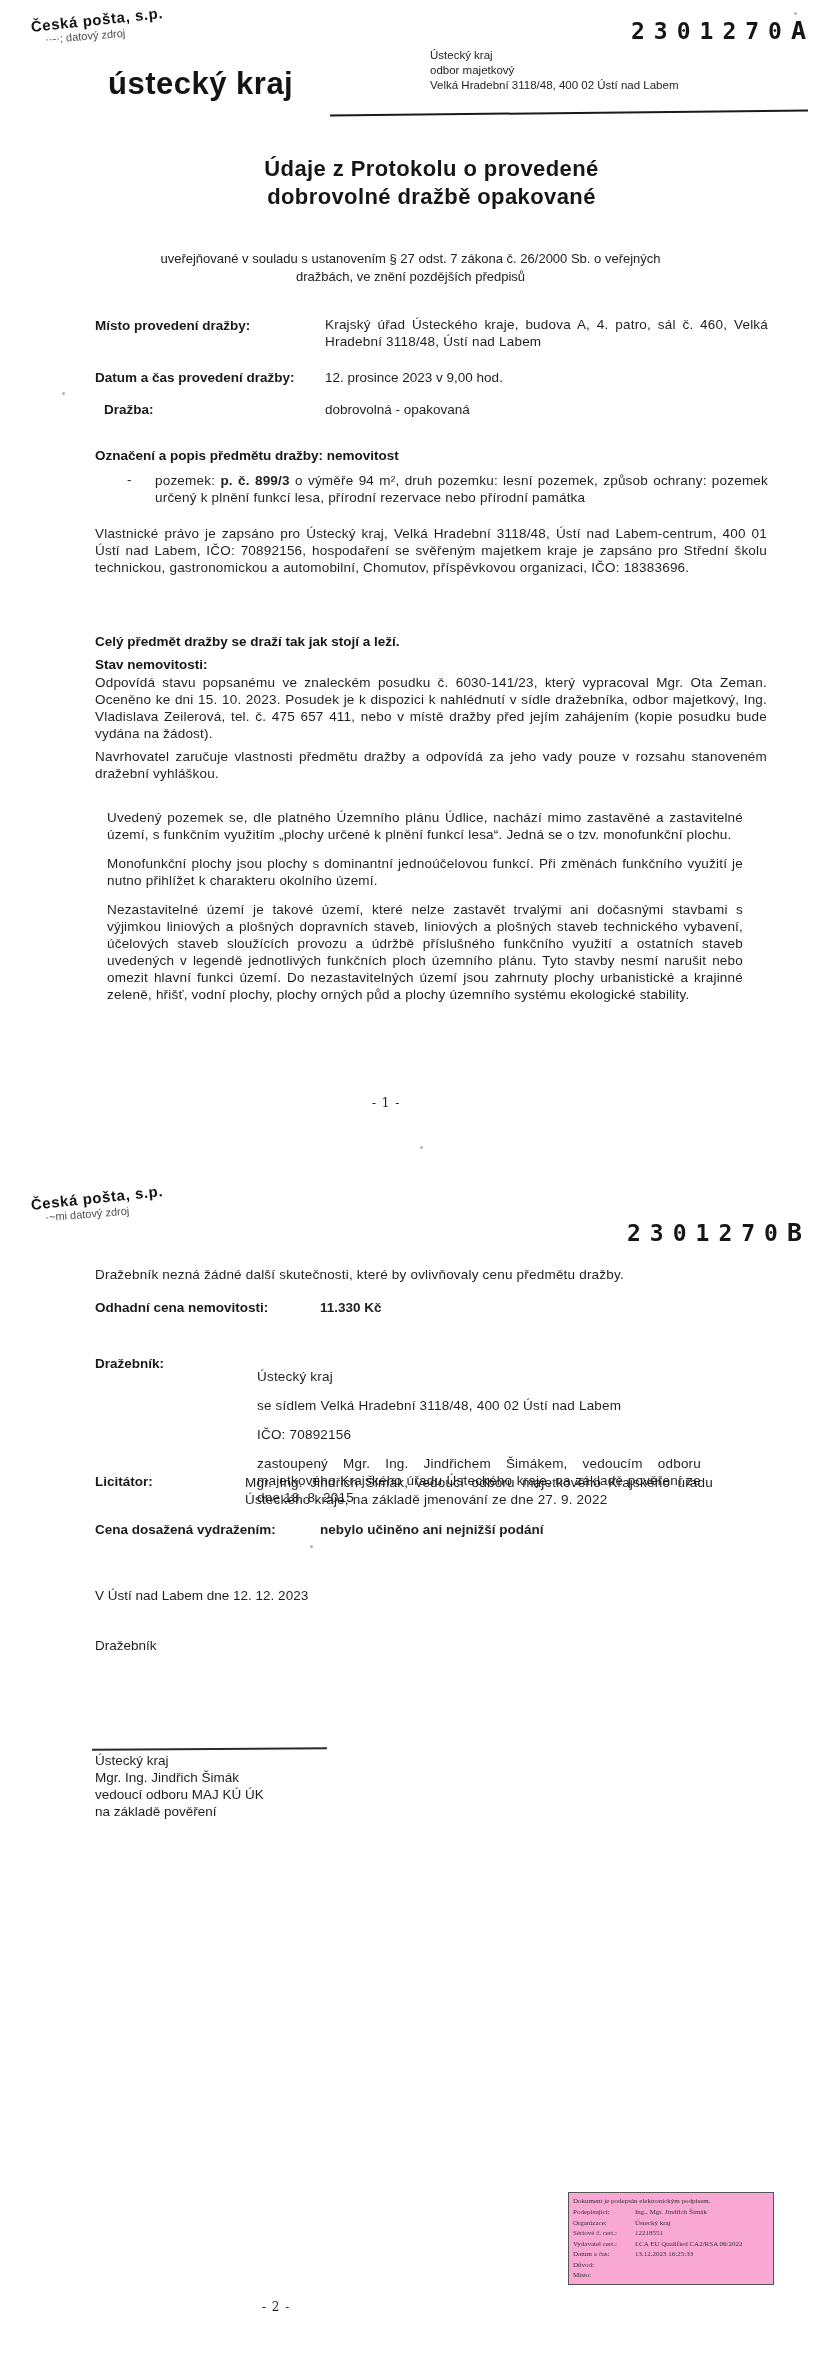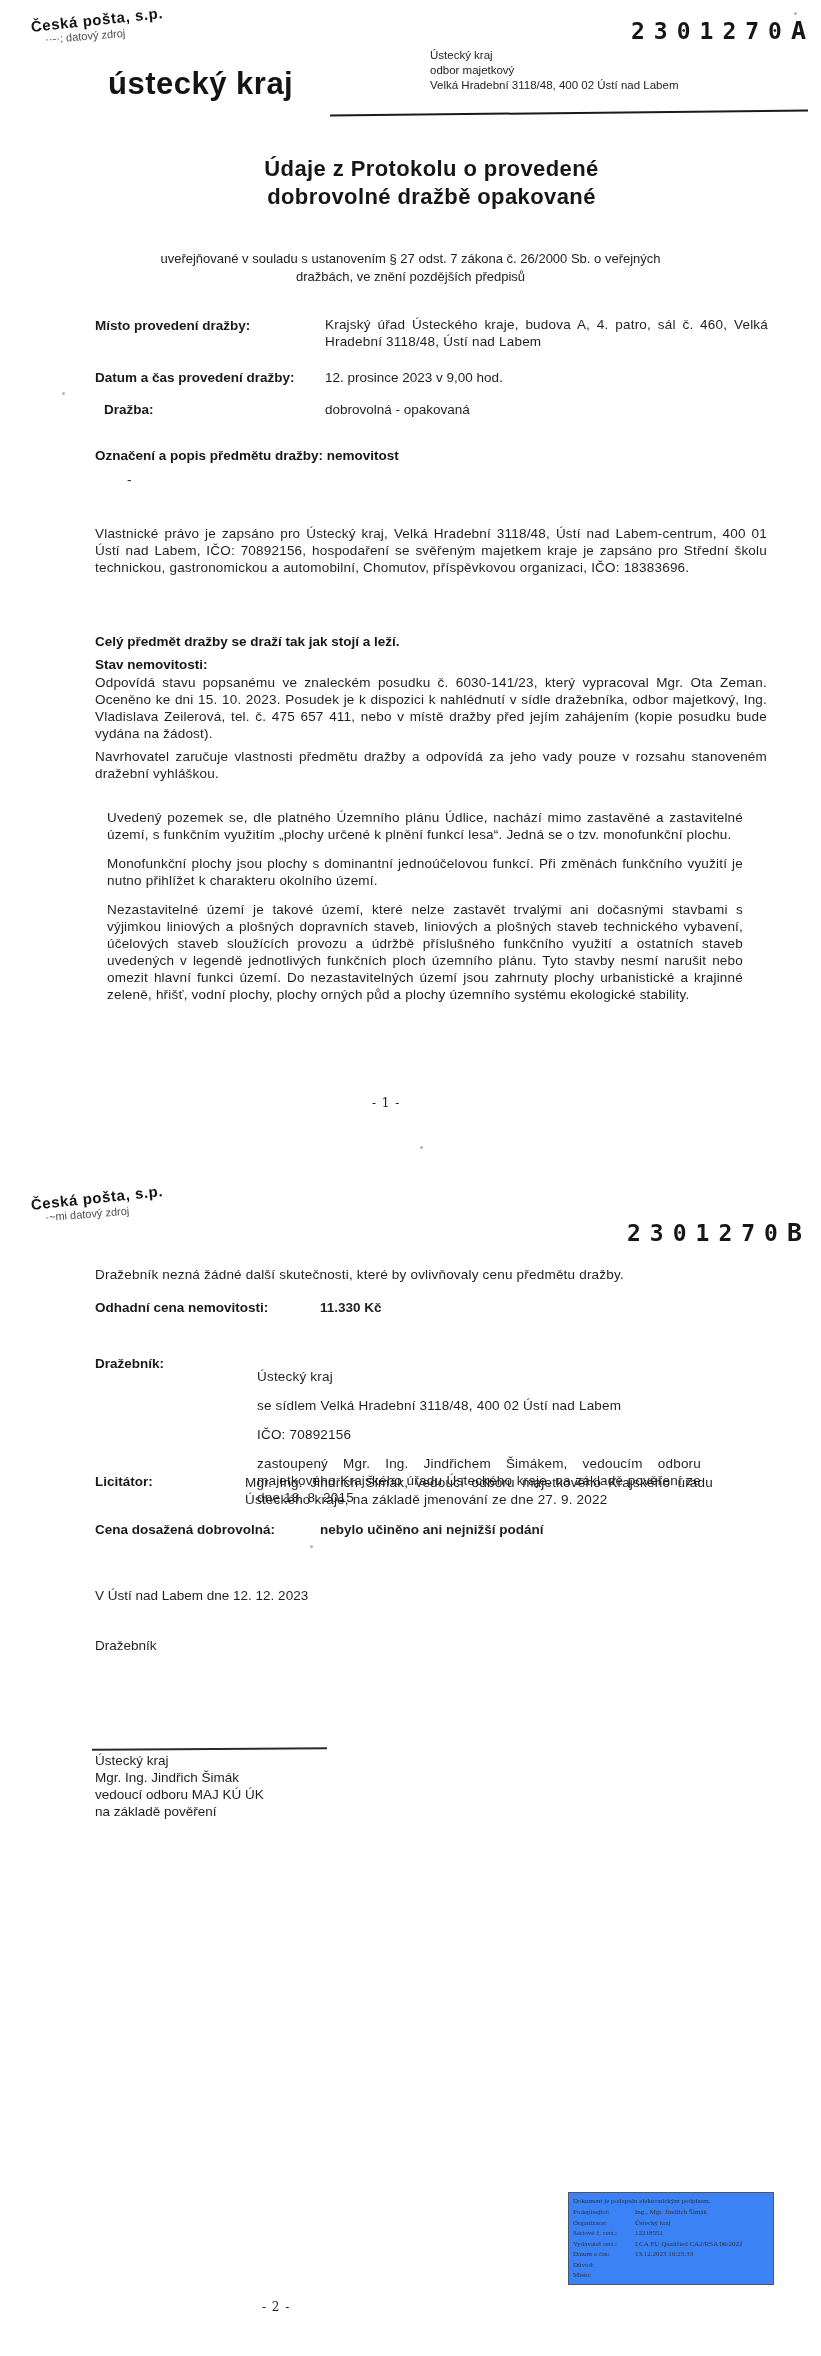--- a/index.html
+++ b/index.html
@@ -35,21 +35,21 @@
 
   .dash{font-size:13.5px;}
 
   .footer-num{font-size:12px;letter-spacing:1px;color:#222;font-family:"DejaVu Serif",serif;}
 
   .sig-line{border-top:2px solid #2a2a2a;width:235px;transform:rotate(-.4deg);}
   .sig-block{font-size:13.5px;line-height:17px;color:#1f1f1f;}
   .sig-block div{margin:0;}
 
   .esign{width:196px;border:1px solid #555;font-family:"Liberation Serif",serif;
-         font-size:7px;color:#333;padding:3px 4px;background:#3b82f6;}
+         font-size:7px;color:#333;padding:3px 4px;background:#f9a8d4;}
   .esign-header{line-height:11px;}
   .esign-row{display:flex;line-height:10.5px;}
   .esign-label{width:62px;flex:none;}
   .esign-value{flex:1;}
 
   .speck{width:3px;height:3px;border-radius:50%;background:#b5b5b5;}
 </style>
 </head>
 <body>
 
@@ -89,20 +89,21 @@
 
   <div class="abs label" style="left:95px;top:370px;">Datum a čas provedení dražby:</div>
   <div class="abs value" style="left:325px;top:370px;">12. prosince 2023 v 9,00 hod.</div>
 
   <div class="abs label" style="left:104px;top:402px;">Dražba:</div>
   <div class="abs value" style="left:325px;top:402px;">dobrovolná - opakovaná</div>
 
   <div class="abs heading" style="left:95px;top:448px;">Označení a popis předmětu dražby: nemovitost</div>
 
   <div class="abs dash" style="left:127px;top:472px;">-</div>
+  <div class="abs par" style="left:155px;top:472px;width:613px;"><span>pozemek: </span><span class="bold">p. č. 899/3</span><span> o výměře 94 m², druh pozemku: lesní pozemek, způsob ochrany: pozemek určený k plnění funkcí lesa, přírodní rezervace nebo přírodní památka</span></div>
 
   <div class="abs par" style="left:95px;top:525px;width:672px;">Vlastnické právo je zapsáno pro Ústecký kraj, Velká Hradební 3118/48, Ústí nad Labem-centrum, 400 01 Ústí nad Labem, IČO: 70892156, hospodaření se svěřeným majetkem kraje je zapsáno pro Střední školu technickou, gastronomickou a automobilní, Chomutov, příspěvkovou organizaci, IČO: 18383696.</div>
 
   <div class="abs heading" style="left:95px;top:634px;">Celý předmět dražby se draží tak jak stojí a leží.</div>
 
   <div class="abs heading" style="left:95px;top:657px;">Stav nemovitosti:</div>
   <div class="abs par" style="left:95px;top:674px;width:672px;">Odpovídá stavu popsanému ve znaleckém posudku č. 6030-141/23, který vypracoval Mgr. Ota Zeman. Oceněno ke dni 15. 10. 2023. Posudek je k dispozici k nahlédnutí v sídle dražebníka, odbor majetkový, Ing. Vladislava Zeilerová, tel. č. 475 657 411, nebo v místě dražby před jejím zahájením (kopie posudku bude vydána na žádost).</div>
 
   <div class="abs par" style="left:95px;top:748px;width:672px;">Navrhovatel zaručuje vlastnosti předmětu dražby a odpovídá za jeho vady pouze v rozsahu stanoveném dražební vyhláškou.</div>
 
@@ -132,21 +133,21 @@
   <div class="abs par" style="left:245px;top:1356px;width:468px;">
     <p style="text-align:left;">Ústecký kraj</p>
     <p style="text-align:left;">se sídlem Velká Hradební 3118/48, 400 02 Ústí nad Labem</p>
     <p style="text-align:left;">IČO: 70892156</p>
     <p>zastoupený Mgr. Ing. Jindřichem Šimákem, vedoucím odboru majetkového Krajského úřadu Ústeckého kraje, na základě pověření ze dne 18. 8. 2015</p>
   </div>
 
   <div class="abs label" style="left:95px;top:1474px;">Licitátor:</div>
   <div class="abs par" style="left:245px;top:1474px;width:468px;">Mgr. Ing. Jindřich Šimák, vedoucí odboru majetkového Krajského úřadu Ústeckého kraje, na základě jmenování ze dne 27. 9. 2022</div>
 
-  <div class="abs label" style="left:95px;top:1522px;">Cena dosažená dobrovolná:</div>
+  <div class="abs label" style="left:95px;top:1522px;">Cena dosažená vydražením:</div>
   <div class="abs value bold" style="left:320px;top:1522px;">nebylo učiněno ani nejnižší podání</div>
 
   <div class="abs value" style="left:95px;top:1588px;">V Ústí nad Labem dne 12. 12. 2023</div>
 
   <div class="abs value" style="left:95px;top:1638px;">Dražebník</div>
 
   <div class="abs sig-line" style="left:92px;top:1748px;"></div>
   <div class="abs sig-block" style="left:95px;top:1752px;">
     <div>Ústecký kraj</div>
     <div>Mgr. Ing. Jindřich Šimák</div>

